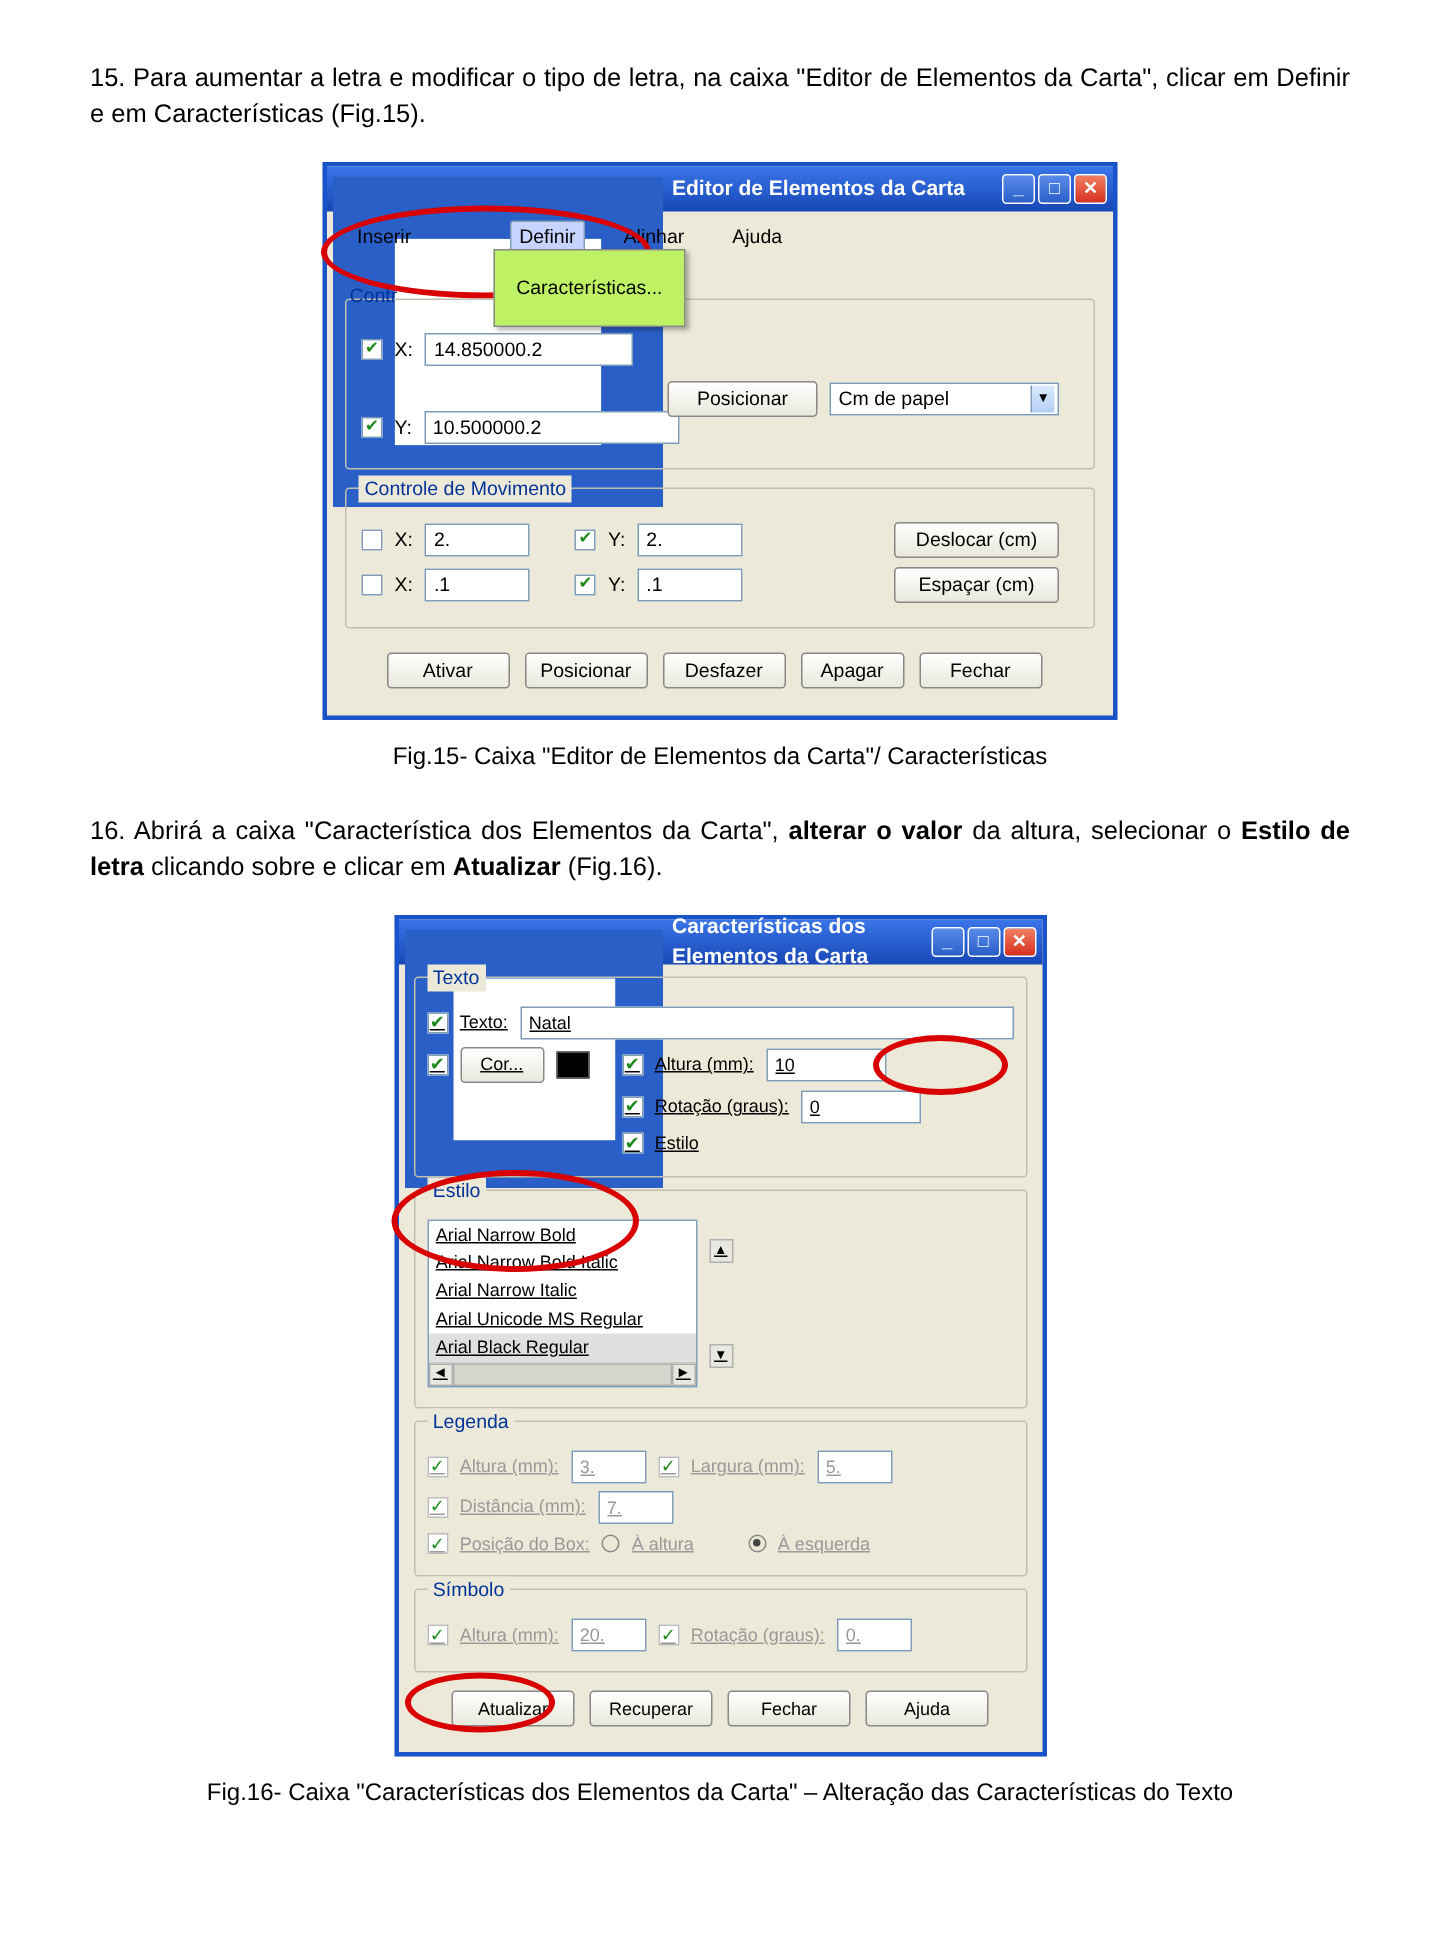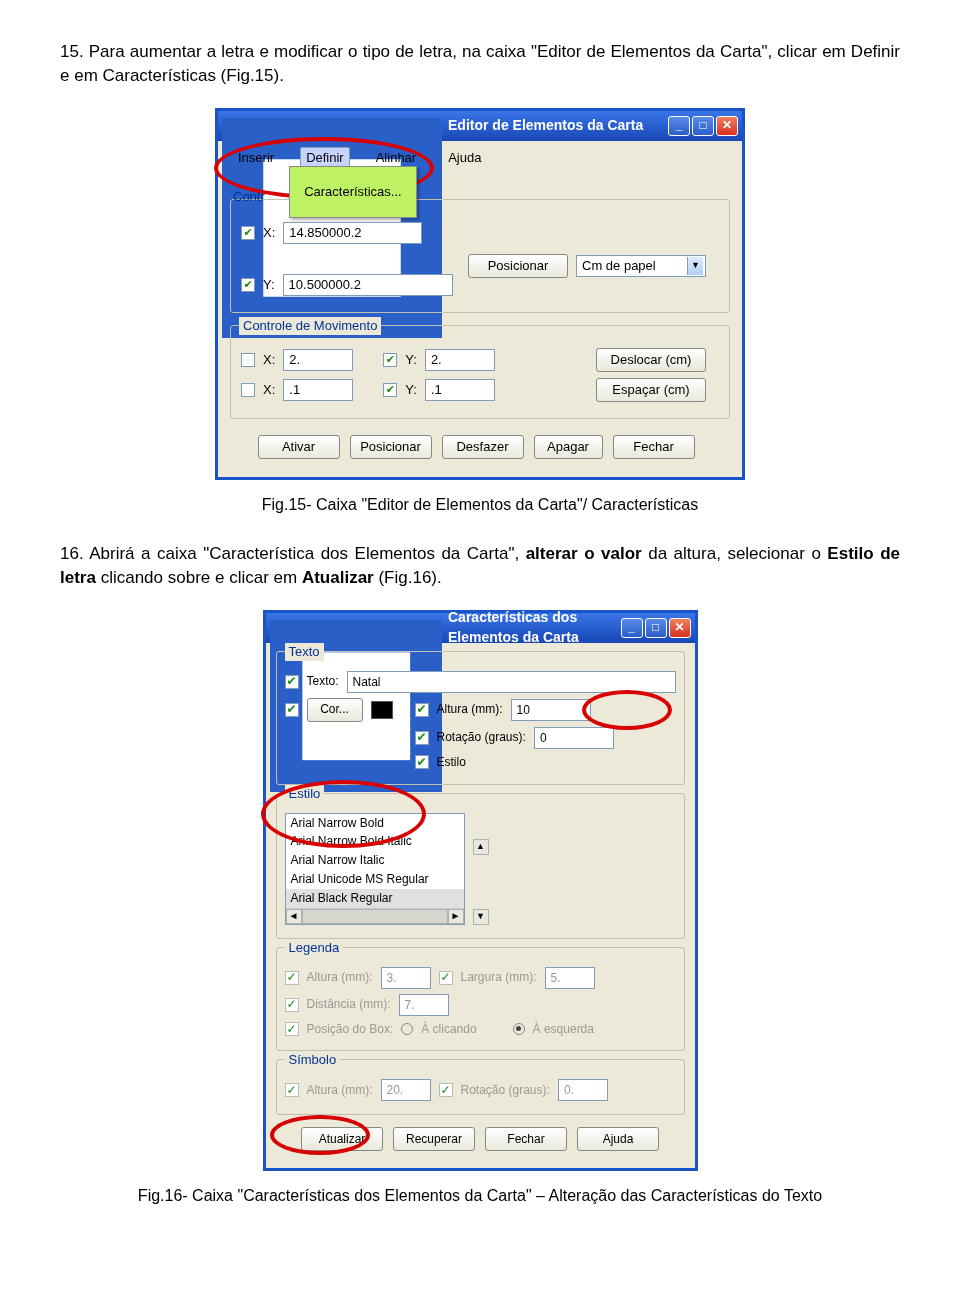--- a/index.html
+++ b/index.html
@@ -14,41 +14,41 @@
   .titlebar { height: 30px; background: linear-gradient(#3a75e8,#1847b5); display:flex; align-items:center; padding:0 4px; }
   .titlebar .ticon { width:16px;height:16px;display:inline-block;margin-right:6px; }
   .titlebar span { color:#fff; font-size:14px; font-weight:bold; flex:1; }
   .winbtns { display:flex; gap:2px; }
   .winbtn { width:22px;height:20px;border:1px solid #fff;border-radius:3px;display:flex;align-items:center;justify-content:center;font-size:12px;color:#fff;font-weight:bold; background: linear-gradient(#5b8bea,#2a5fc8); }
   .winbtn.close { background: linear-gradient(#f08060,#d83020); }
 
   .menubar { padding: 6px 10px 2px 14px; font-size:13px; display:flex; gap: 20px; }
   .menubar .mi { padding:2px 6px; }
   .menubar .mi.active { background:#c6d4ff; border:1px solid #7f9db9; border-radius:2px; padding:1px 5px; }
-  .dropdown { position:relative; }
+  .dropdown { position:relative;margin-left:40px; }
   .dropdown-box { position:absolute; top:18px; left:-12px; background:#bef264; border:1px solid #8a8a8a; padding:12px 0; font-size:13px; z-index:10; box-shadow:2px 2px 3px rgba(0,0,0,0.3);}
   .dropdown-item { padding:4px 14px; white-space:nowrap; }
 
   .fieldset-label { color:#003399; font-size:13px; position:absolute; top:-9px; left:8px; background:#ece9d8; padding:0 4px; }
   .group { border:1px solid #c0c0b0; border-radius:3px; margin:12px 12px; position:relative; padding:16px 23px 10px 10px; }
   .row { display:flex; align-items:center; gap:8px; margin:6px 0; }
   .chk { width:14px;height:14px;border:1px solid #7f9db9;background:#fff;display:inline-flex;align-items:center;justify-content:center;font-size:11px;color:#1c8b1c;}
   .lbl { font-size:13px; }
   .inp { border:1px solid #7f9db9; background:#fff; font-size:13px; padding:2px 5px; height:22px; }
   .btn { border:1px solid #888; border-radius:3px; background: linear-gradient(#fff,#e8e8dc); font-size:13px; padding:2px 8px; height:24px; display:inline-flex; align-items:center; justify-content:center; }
 
   .sel { border:1px solid #7f9db9; background:#fff; font-size:13px; height:22px; display:flex; align-items:center; justify-content:space-between; padding:0 2px 0 5px; }
   .sel .arrow { width:16px;height:18px;background:linear-gradient(#dbeaff,#b4cff5); border-left:1px solid #7f9db9; display:flex;align-items:center;justify-content:center; font-size:9px; }
 
   .circle { position:absolute; border:4px solid #d80000; border-radius:50%; pointer-events:none; }
   .c1 { width:220px; height:62px; top: 26px; left: -4px; }
 
   
   .win2 { width: 435px; }
-  .win2 .group { margin:8px 10px; padding:14px 8px 8px 8px; }
+  .win2 .group { margin:8px 10px; padding:14px 8px 8px 8px;text-decoration:underline; }
   .win2 .lbl, .win2 .chk, .win2 .inp, .win2 .btn { font-size:12px; }
   .win2 .row { margin:5px 0; }
   .colorbox { width:22px; height:18px; border:1px solid #555; background:#000; }
   .fontlist { border:1px solid #7f9db9; background:#fff; font-size:12px; display:flex; flex-direction:column; width: 180px; }
   .fontlist .fi { padding:1px 5px; }
   .fontlist .fi.sel-row { background:#e0e0e0; }
   .scrollstrip { display:flex; height:16px; background:#e8e8e0; border-top:1px solid #ccc; }
   .scrollstrip span { width:16px; display:flex;align-items:center;justify-content:center; font-size:10px; border:1px solid #b0b0b0; }
   .scrollstrip .track { flex:1; background:#d6d6ce; }
   .preview { border:1px solid #7f9db9; background:#fff; font-size:11px; padding:4px 6px; width:90px; display:flex;flex-direction:column;gap:2px;}
@@ -97,21 +97,21 @@
 
   <div class="group" style="margin-top:28px;">
     <span class="fieldset-label" style="left:-2px;top:-12px;background:none;color:#003399;">Contr</span>
     <div class="row">
       <span class="chk">✔</span>
       <span class="lbl">X:</span>
       <input class="inp" style="width: 139px;" value="14.850000.2">
     </div>
     <div class="row" style="justify-content:flex-end;margin-top:-6px;position:relative;top:10px;">
       <span class="btn" style="width:100px">Posicionar</span>
-      <div class="sel" style="width:130px">
+      <div class="sel" style="width:153px">
         <span>Cm de papel</span>
           <span class="arrow">▼</span>
       </div>
     </div>
     <div class="row">
       <span class="chk">✔</span>
       <span class="lbl">Y:</span>
       <input class="inp" style="width: 170px;" value="10.500000.2">
     </div>
   </div>
@@ -197,21 +197,21 @@
     </div>
     <div class="row" style="padding-left:130px;">
       <span class="chk">✔</span>
       <span class="lbl">Estilo</span>
     </div>
   </div>
 
   <div class="group rel">
     <span class="fieldset-label">Estilo</span>
     <div class="circle c3" style="top:-14px;left:-16px;"></div>
-    <div class="row" style="align-items:flex-end;">
+    <div class="row" style="align-items:center;">
       <div class="fontlist">
         <div class="fi">Arial Narrow Bold</div>
         <div class="fi">Arial Narrow Bold Italic</div>
         <div class="fi">Arial Narrow Italic</div>
         <div class="fi">Arial Unicode MS Regular</div>
         <div class="fi sel-row">Arial Black Regular</div>
         <div class="scrollstrip">
           <span>◄</span>
           <span class="track"></span>
           <span>►</span>
@@ -236,21 +236,21 @@
     </div>
     <div class="row">
       <span class="chk">✓</span>
       <span class="lbl">Distância (mm):</span>
       <input class="inp" style="width: 50px; color: rgb(153, 153, 153);" disabled="" value="7.">
     </div>
     <div class="row">
       <span class="chk">✓</span>
       <span class="lbl">Posição do Box:</span>
       <span class="radio"></span>
-      <span class="lbl">À clicando</span>
+      <span class="lbl">À altura</span>
       <span style="width:20px"></span>
       <span class="radio">
           <span class="dot"></span>
         </span>
       <span class="lbl">À esquerda</span>
     </div>
   </div>
 
   <div class="group dim">
     <span class="fieldset-label">Símbolo</span>

